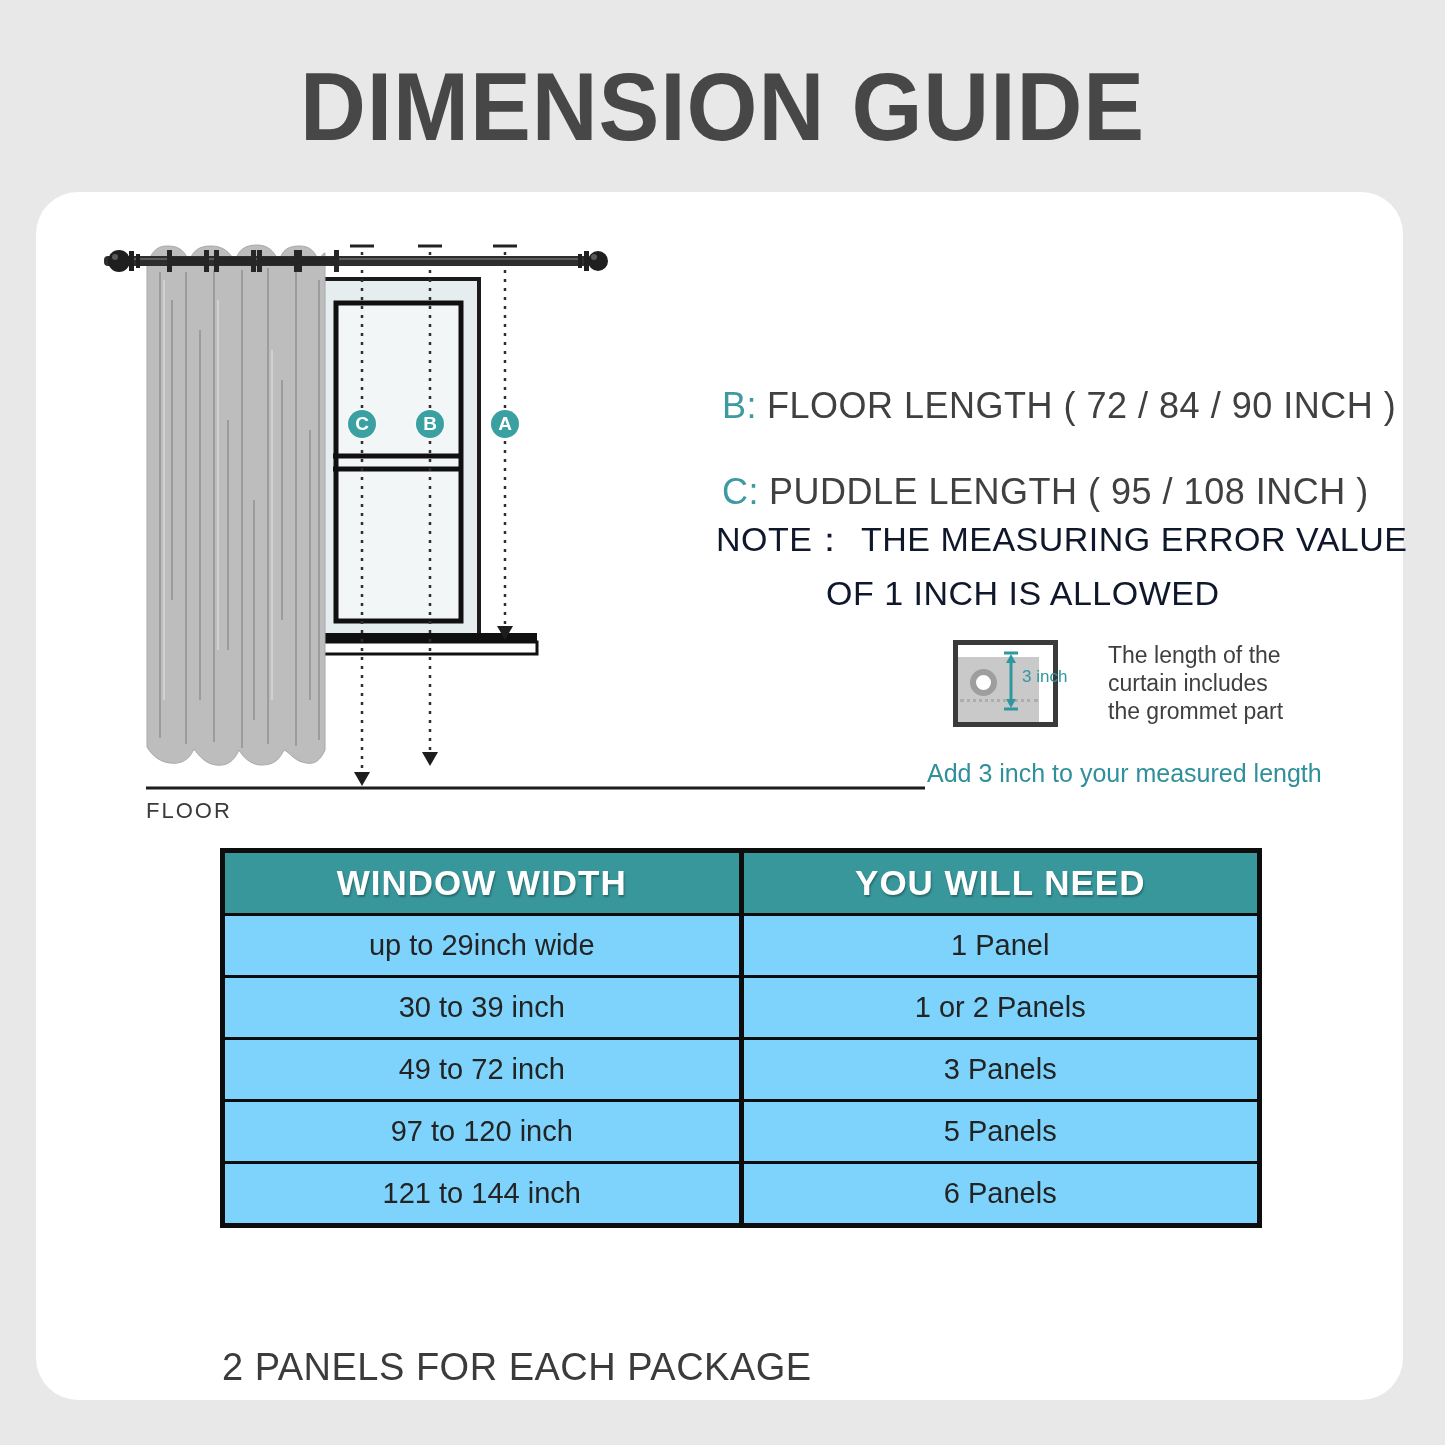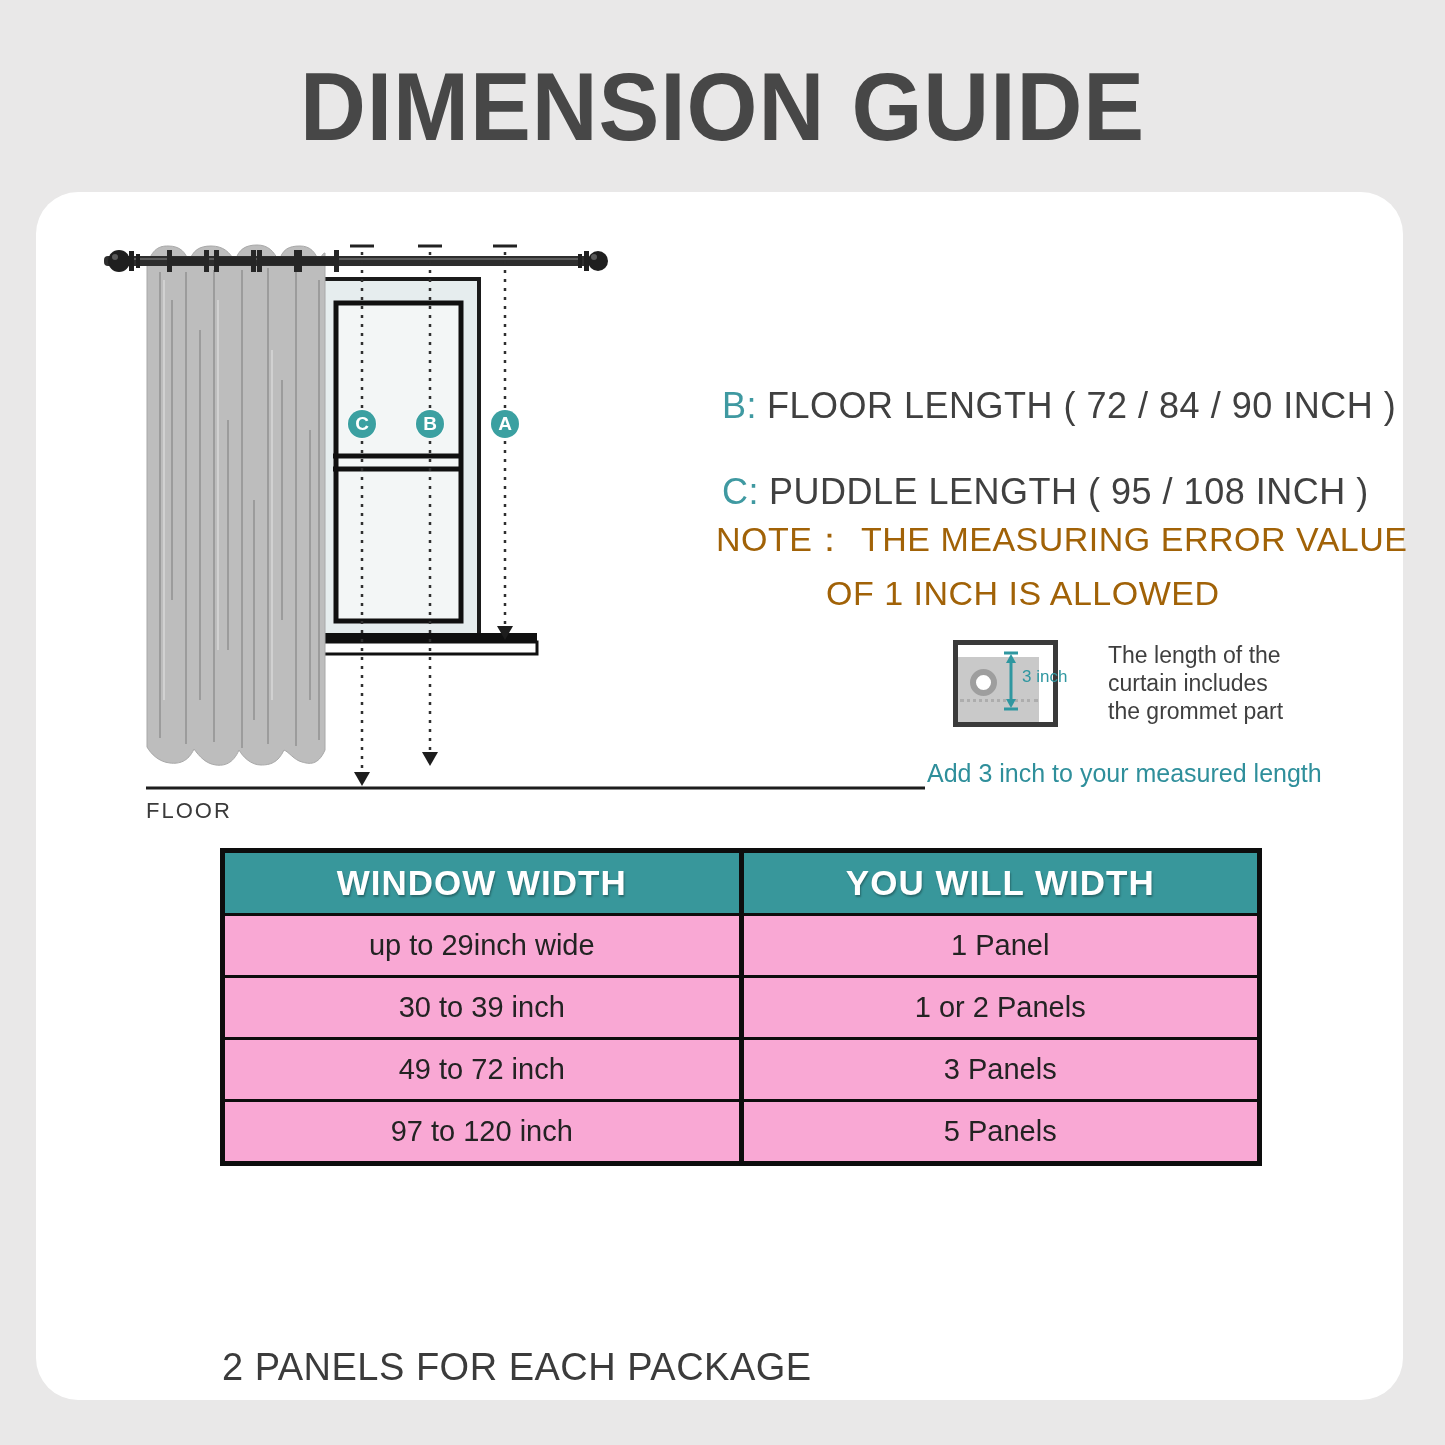--- a/index.html
+++ b/index.html
@@ -5,31 +5,31 @@
   html,body{margin:0;padding:0;}
   body{width:1445px;height:1445px;background:#e9e8e8;font-family:"Liberation Sans","DejaVu Sans",sans-serif;overflow:hidden;}
   .stage{position:relative;width:1206px;height:1445px;}
   .abs{position:absolute;}
   .page-title{left:0;top:56px;width:1445px;text-align:center;font-size:97px;font-weight:800;color:#474747;letter-spacing:1px;transform:scaleX(.94);line-height:1.05;margin:0;}
   .card{left:36px;top:192px;width:1367px;height:1208px;background:#ffffff;border-radius:42px;}
   .badge{width:28px;height:28px;border-radius:50%;background:#3ba0a1;color:#ffffff;font-weight:bold;font-size:19px;display:flex;align-items:center;justify-content:center;box-shadow:0 0 0 1px rgba(255,255,255,.5);}
   .floor-label{font-size:22px;letter-spacing:2px;color:#3a3a3a;}
   .len-line{font-size:36px;color:#404040;letter-spacing:.5px;white-space:nowrap;}
   .len-key{color:#3f99a1;margin-right:10px;}
-  .note-line{font-size:34px;color:#a16207;letter-spacing:.5px;white-space:nowrap;}
+  .note-line{font-size:34px;color:#0f172a;letter-spacing:.5px;white-space:nowrap;}
   .note-label{margin-right:14px;}
   .gbox{width:105px;height:87px;border:5px solid #3a3a3a;background:#fff;box-sizing:border-box;}
   .gbox-gray{position:absolute;left:0;top:12px;width:81px;height:65px;background:#c9c9c9;}
   .gbox-ring{position:absolute;left:12px;top:24px;width:15px;height:15px;background:#fff;border:6px solid #9e9e9e;border-radius:50%;}
   .gbox-hem{position:absolute;left:2px;top:54px;width:78px;border-top:3px dotted #adadad;}
   .g-measure{font-size:17px;color:#2f97a0;white-space:nowrap;}
   .g-desc{font-size:23px;line-height:28px;color:#3f3f3f;white-space:nowrap;}
   .g-desc span{display:block;}
   .g-tip{font-size:25px;color:#2f8f9b;white-space:nowrap;margin-top:22px;}
-  table.size-table{border-collapse:collapse;width:1042px;border:5px solid #0d0d0d;background:#f9a8d4;table-layout:fixed;}
+  table.size-table{border-collapse:collapse;width:1042px;border:5px solid #0d0d0d;background:#7dd3fc;table-layout:fixed;}
   .size-table th{background:#38979b;color:#ffffff;font-size:35px;font-weight:bold;letter-spacing:1px;height:58px;border:3px solid #0d0d0d;text-shadow:1px 2px 2px rgba(0,0,0,.3);}
   .size-table td{font-size:29px;color:#232323;text-align:center;height:57px;border:3px solid #0d0d0d;}
   .size-table .col2{border-left:5px solid #0d0d0d;}
   .caption{font-size:38px;color:#3a3a3a;letter-spacing:.5px;color:#3b3b3b;}
 </style>
 </head>
 <body>
 
 <div class="stage">
 
@@ -163,38 +163,42 @@
     <span>The length of the</span>
     <span>curtain includes</span>
     <span>the grommet part</span>
   </div>
   <div class="abs g-tip" style="left:927px;top:737px;">Add 3 inch to your measured length</div>
 
   <table class="abs size-table" style="left:220px;top:848px;">
     <thead>
       <tr>
         <th>WINDOW WIDTH</th>
-        <th class="col2">YOU WILL WIDTH</th>
+        <th class="col2">YOU WILL NEED</th>
       </tr>
     </thead>
     <tbody>
       <tr>
         <td>up to 29inch wide</td>
         <td class="col2">1 Panel</td>
       </tr>
       <tr>
         <td>30 to 39 inch</td>
         <td class="col2">1 or 2 Panels</td>
       </tr>
       <tr>
         <td>49 to 72 inch</td>
         <td class="col2">3 Panels</td>
       </tr>
       <tr>
         <td>97 to 120 inch</td>
         <td class="col2">5 Panels</td>
       </tr>
+      <tr>
+        <td>121 to 144 inch</td>
+        <td class="col2">6 Panels</td>
+      </tr>
     </tbody>
   </table>
 
   <div class="abs caption" style="left:222px;top:1346px;">2 PANELS FOR EACH PACKAGE</div>
 
 </div>
 
 </body></html>

